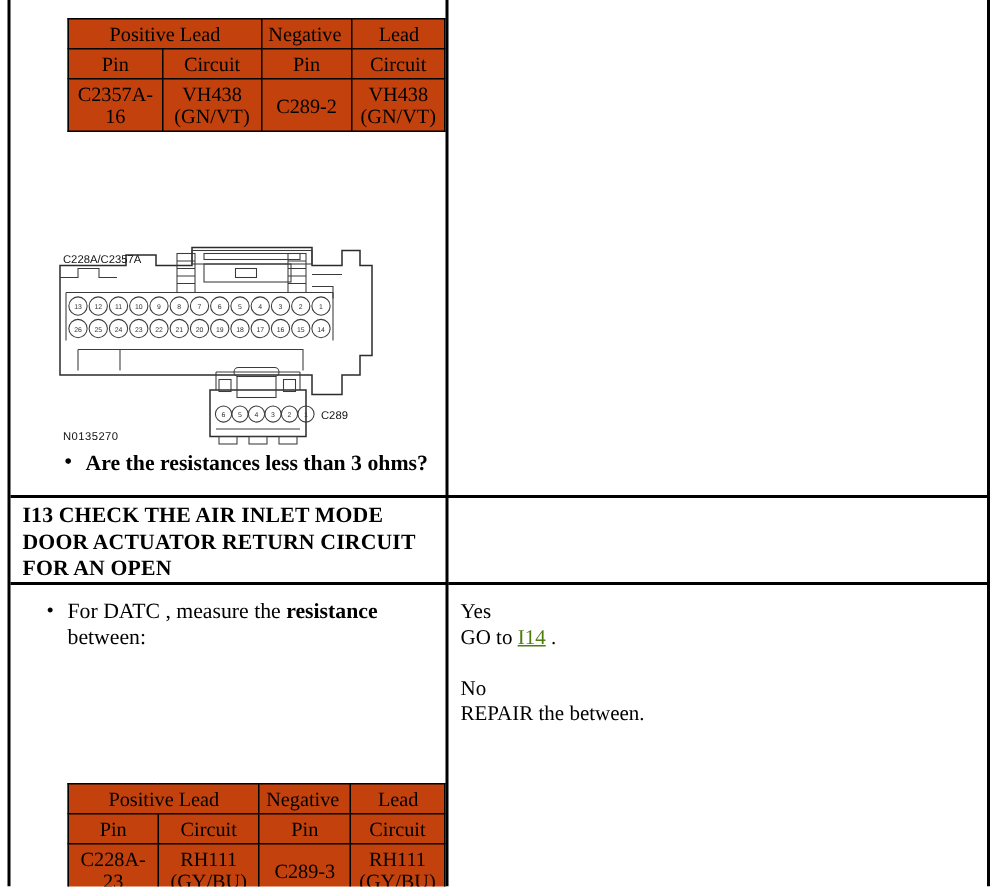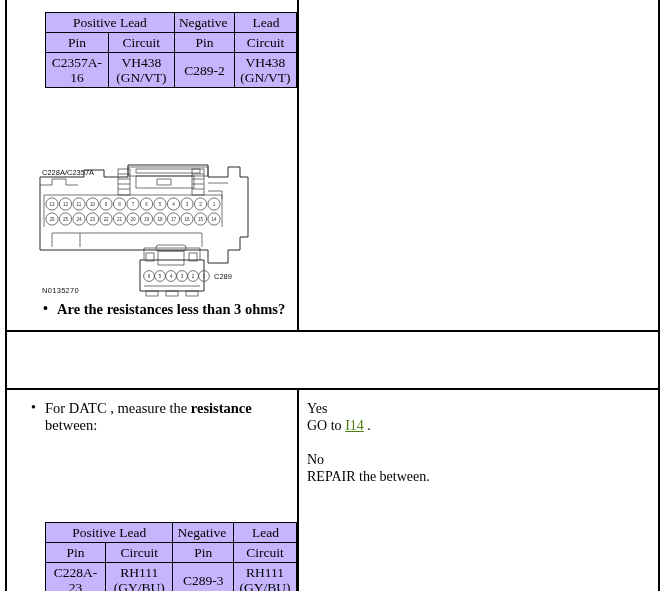--- a/index.html
+++ b/index.html
@@ -96,21 +96,21 @@
     font-weight: bold;
     font-size: 14.5px;
   }
   .bold { font-weight: bold; margin-top: 16px; }
 
   
   .lead-table {
     border-collapse: collapse;
     font-size: 13.5px;
     table-layout: fixed;
-    background: #c4b5fd;
+    background: #c2410c;
   }
   .lead-table td, .lead-table th {
     border: 1px solid #000;
     font-weight: normal;
     text-align: center;
     vertical-align: middle;
     padding: 2px 3px;
     line-height: 15px;
   }
   .lead-table .hdr-pos { text-align: center; }
@@ -325,20 +325,23 @@
 
       <ul class="bullets" style="position:absolute; left:2px; top:301px; width:292px;padding-left:48px;">
         <li class="q-bullet">Are the resistances less than 3 ohms?</li>
       </ul>
     </div>
 
     <div class="col-right"></div>
   </div>
 
   <div class="grid-row row-title">
+    <div class="col-left">
+      <div class="step-title">I13 CHECK THE AIR INLET MODE DOOR ACTUATOR RETURN CIRCUIT FOR AN OPEN</div>
+    </div>
     <div class="col-right"></div>
   </div>
 
   <div class="grid-row row-body">
     <div class="col-left">
 
       <ul class="bullets" style="padding-top:10px;">
         <li>
           <span>For DATC , measure the </span><span class="bold">resistance</span><span> between:</span>
         </li>

